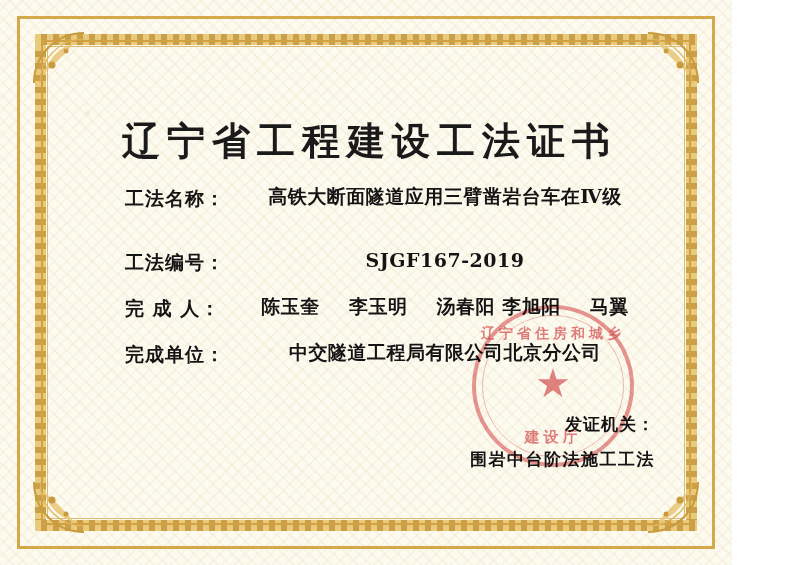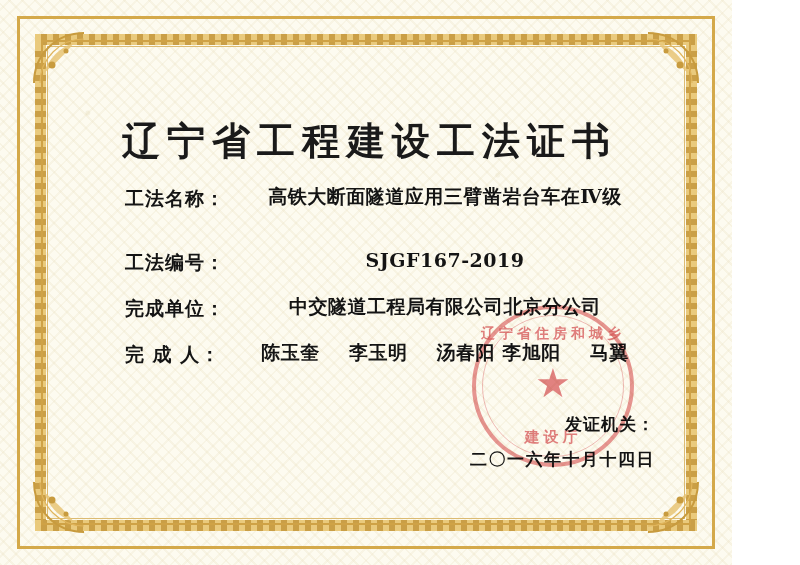--- a/index.html
+++ b/index.html
@@ -273,47 +273,47 @@
           <span>高铁大断面隧道应用三臂凿岩台车在Ⅳ级</span>
         </div>
       </div>
 
       <div class="field-row">
       </div>
 
       <div class="field-row">
         <div class="field-label">工法编号：</div>
         <div class="field-value">SJGF167-2019</div>
-      </div>
-
-      <div class="field-row">
-        <div class="field-label">完成单位：</div>
-        <div class="field-value">中交隧道工程局有限公司北京分公司</div>
       </div>
 
       <div class="field-row">
         <div class="field-label">完 成 人：</div>
         <div class="field-value">
           <span class="names">
             <span>陈玉奎</span>
             <span>李玉明</span>
             <span>汤春阳</span>
           </span>
           <span class="line2 names">
             <span>李旭阳</span>
             <span>马翼</span>
           </span>
         </div>
       </div>
 
+      <div class="field-row">
+        <div class="field-label">完成单位：</div>
+        <div class="field-value">中交隧道工程局有限公司北京分公司</div>
+      </div>
+
     </div>
 
     <div class="issuer">
       <div class="issuer-label">发证机关：</div>
-      <div class="issuer-date">二〇一六年十月十四日</div>
+      <div class="issuer-date">围岩中台阶法施工工法</div>
     </div>
 
   </div>
 
   <div class="seal">
     <div class="seal-inner-ring"></div>
     <div class="seal-text-top">辽宁省住房和城乡</div>
     <div class="seal-star">★</div>
     <div class="seal-text-bottom">建设厅</div>
   </div>

